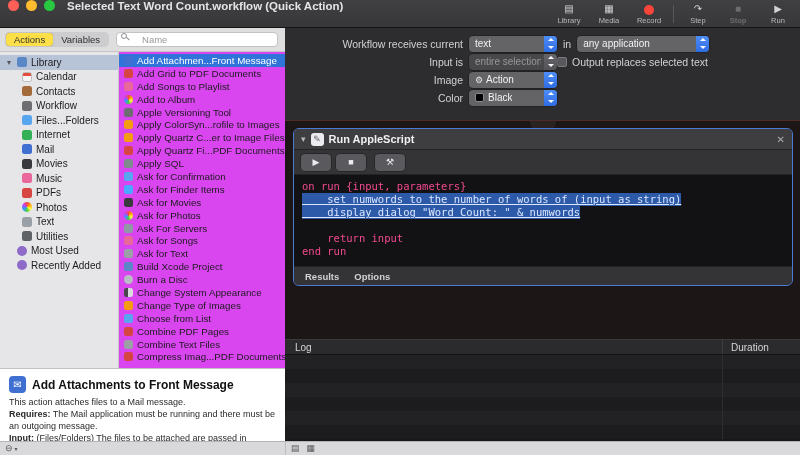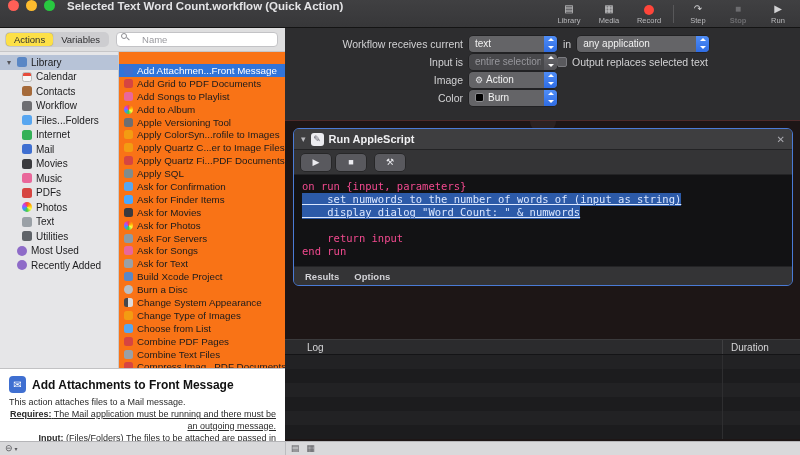--- a/index.html
+++ b/index.html
@@ -35,21 +35,21 @@
   .search input::placeholder { color:#9a9a9f; }
 
   .columns { position:absolute; top:24px; left:0; right:0; bottom:73px; display:flex; overflow:hidden; }
   .sidebar { width:119px; border-right:1px solid #c9c9cb; background:#e6e6e8; padding-top:3px; overflow:hidden; }
   .sb-row { display:flex; align-items:center; height:14.5px; padding-left:5px; gap:4px; font-size:10px; color:#1c1c1e; white-space:nowrap; overflow:hidden; }
   .sb-row.selected { background:#b7c3d7; }
   .sb-row.lvl1 { padding-left:22px; }
   .disc { width:8px; font-size:8px; color:#55555a; text-align:center; flex:none; }
   .sb-label { overflow:hidden; }
 
-  .actions-list { flex:1; background:#f97316; padding-top:12px; overflow:hidden; }
+  .actions-list { flex:1; background:#d946ef; padding-top:2px; overflow:hidden; }
   .ac-row { display:flex; align-items:center; height:12.9px; padding-left:5px; gap:4px; font-size:9.8px; color:#1b1b1d; white-space:nowrap; overflow:hidden; }
   .ac-row.selected { background:#3174d9; color:#fff; }
 
   .ic { width:10px; height:10px; border-radius:2.5px; flex:none; background:#9aa0a6; }
   .ac-row .ic { width:9px; height:9px; }
   .ic-library { background:#5a87c5; }
   .ic-calendar { background:linear-gradient(#e74c3c 0 3px, #f7f7f7 3px); border:0.5px solid #bbb; }
   .ic-contacts { background:#a56a3a; }
   .ic-developer { background:#6e6e72; }
   .ic-folder { background:#58a6f0; }
@@ -71,21 +71,21 @@
   .ic-finder { background:#49a8ff; }
   .ic-server { background:#8d9aa5; }
   .ic-list { background:#58a6f0; }
 
   .description { position:absolute; left:0; right:0; bottom:0; height:73px; background:#ffffff; border-top:1px solid #c2c2c4; padding:7px 9px 0 9px; overflow:hidden; }
   .desc-head { display:flex; align-items:center; gap:6px; margin-bottom:4px; }
   .desc-icon { width:17px; height:17px; border-radius:4px; background:#3f6fd1; color:#fff; font-size:10px; display:flex; align-items:center; justify-content:center; flex:none; }
   .desc-icon::before { content:"✉"; }
   .desc-title { font-size:12px; font-weight:bold; color:#111; white-space:nowrap; }
   .desc-line { font-size:9px; color:#2b2b2b; margin:1px 0; line-height:1.25; }
-  .desc-line.center { text-align:right;text-decoration:underline; }
+  .desc-line.center { text-align:left; }
 
   
   .right-panel { position:absolute; top:28px; left:285px; right:0; bottom:14px; background:#2d2d2f; }
   .settings { height:92px; background:#2d2d2f; padding-top:7px; }
   .srow { display:flex; align-items:center; height:17px; margin-bottom:1px; }
   .slbl { width:178px; text-align:right; font-size:10.5px; color:#d2d2d4; margin-right:6px; white-space:nowrap; flex:none; }
   .slbl-mid { font-size:10.5px; color:#d2d2d4; margin:11px 6px; }
   .select { display:flex; align-items:center; height:16px; background:#646467; border-radius:4px; padding-left:6px; position:relative; font-size:10px; color:#f2f2f2; box-shadow:0 0 0 0.5px rgba(0,0,0,.45); }
   .select .sel-text { margin-right:16px; white-space:nowrap; overflow:hidden; }
   .cap { position:absolute; right:0; top:0; bottom:0; width:13px; border-radius:0 4px 4px 0; background:linear-gradient(#4f8df7,#2e6ce4); }
@@ -118,21 +118,21 @@
   .as-btn.hammer { margin-left:4px; }
   .as-code { height:91px; background:#121214; padding:5px 0; font-family:"DejaVu Sans Mono", monospace; font-size:10.5px; line-height:13px; }
   .code-line { padding-left:8px; height:13px; white-space:pre; overflow:hidden; }
   .code-text { white-space:pre; color:#f24a8f; display:inline-block; }
   .code-text.sel { background:#2c5aa8; color:#dbe7ff;text-decoration:underline; }
   .as-footer { height:19px; display:flex; align-items:center; gap:15px; padding:0 11px; background:#343436; border-top:1px solid #232325; }
   .ft-tab { font-size:9.5px; font-weight:bold; color:#d2d2d6; }
 
   .log { position:absolute; left:0; right:0; top:218px; bottom:3px; }
   .log-header { height:16px; display:flex; align-items:center; background:#2b2b2d; border-top:1px solid #3a3a3c; border-bottom:1px solid #141416; font-size:10px; color:#d6d6d8; }
-  .log-col-log { flex:1; padding-left:22px; }
+  .log-col-log { flex:1; padding-left:10px; }
   .log-col-dur { width:78px; padding-left:8px; border-left:1px solid #3f3f41; height:100%; display:flex; align-items:center; }
   .log-row { height:14px; display:flex; background:#222224; }
   .log-row.alt { background:#1c1c1e; }
   .log-cell { flex:1; }
   .log-cell.dur { flex:none; width:78px; border-left:1px solid #2e2e30; }
 
   
   .bottombar { position:absolute; bottom:0; left:0; right:0; height:14px; background:#d9d9db; border-top:1px solid #b5b5b8; display:flex; align-items:center; }
   .bb-left { margin-left:5px; display:flex; align-items:center; gap:2px; color:#5a5a5e; font-size:9px; line-height:1; }
   .bb-chev { font-size:6px; }
@@ -397,21 +397,21 @@
         <div class="select w88">
           <span class="gi-gear"></span>
           <span class="sel-text">Action</span>
           <span class="cap"></span>
         </div>
       </div>
       <div class="srow">
         <span class="slbl">Color</span>
         <div class="select w88">
           <span class="swatch"></span>
-          <span class="sel-text">Burn</span>
+          <span class="sel-text">Black</span>
           <span class="cap"></span>
         </div>
       </div>
     </div>
 
     <div class="canvas">
       <div class="nub"></div>
 
       <div class="as-block">
         <div class="as-header">

